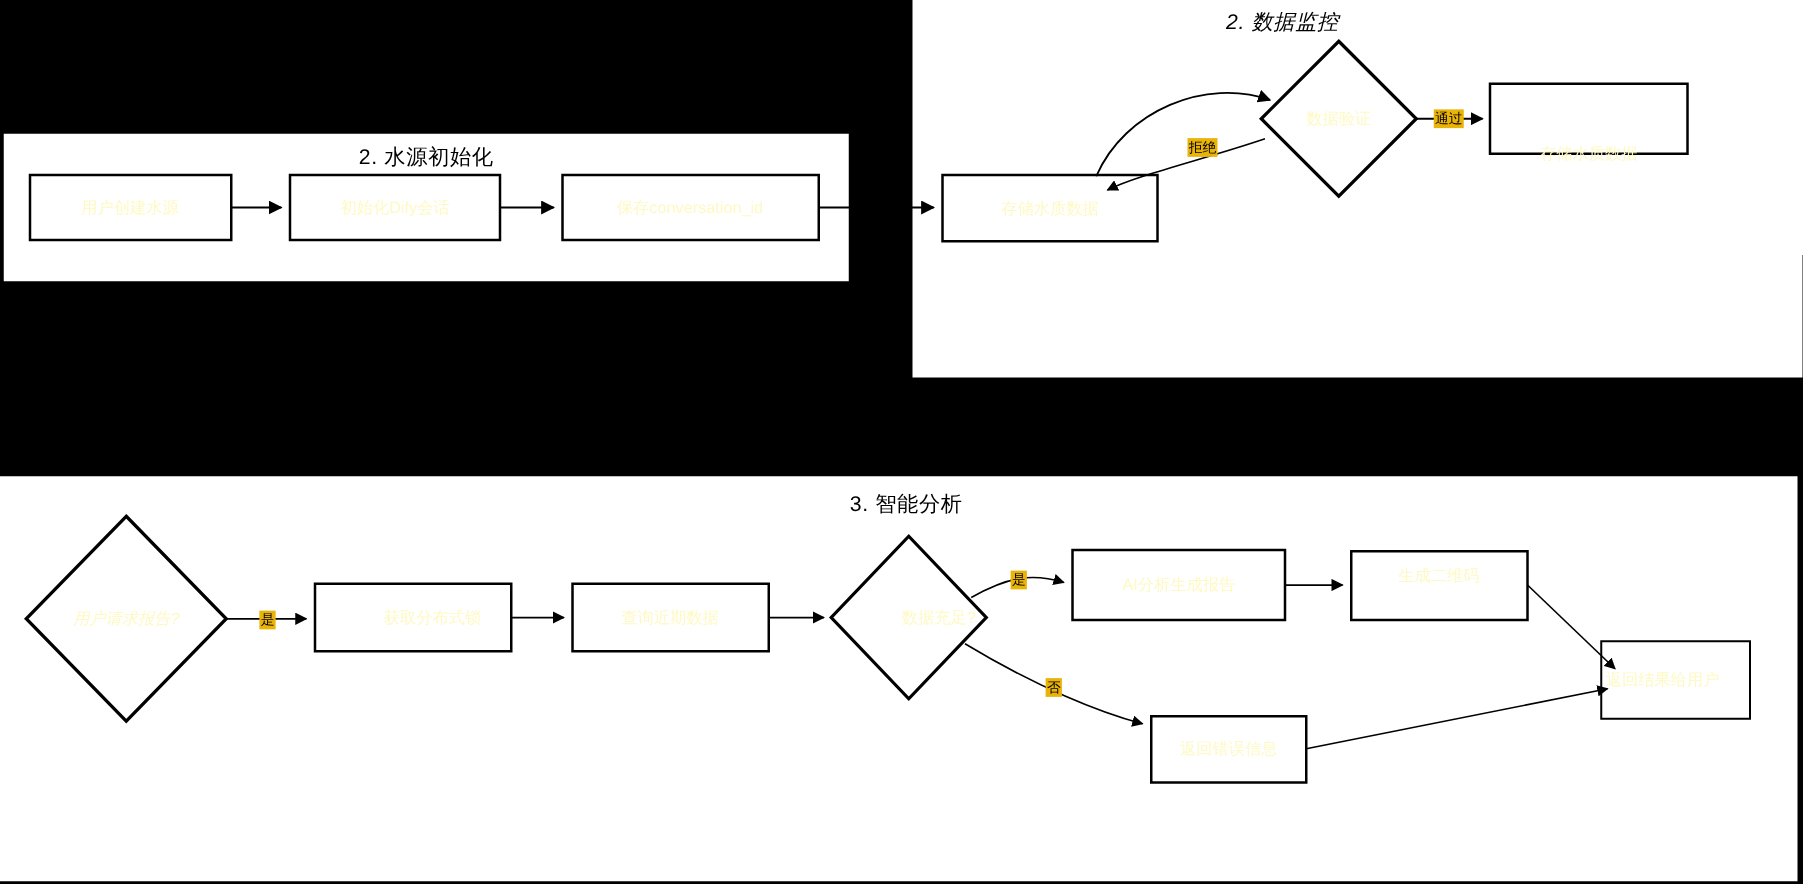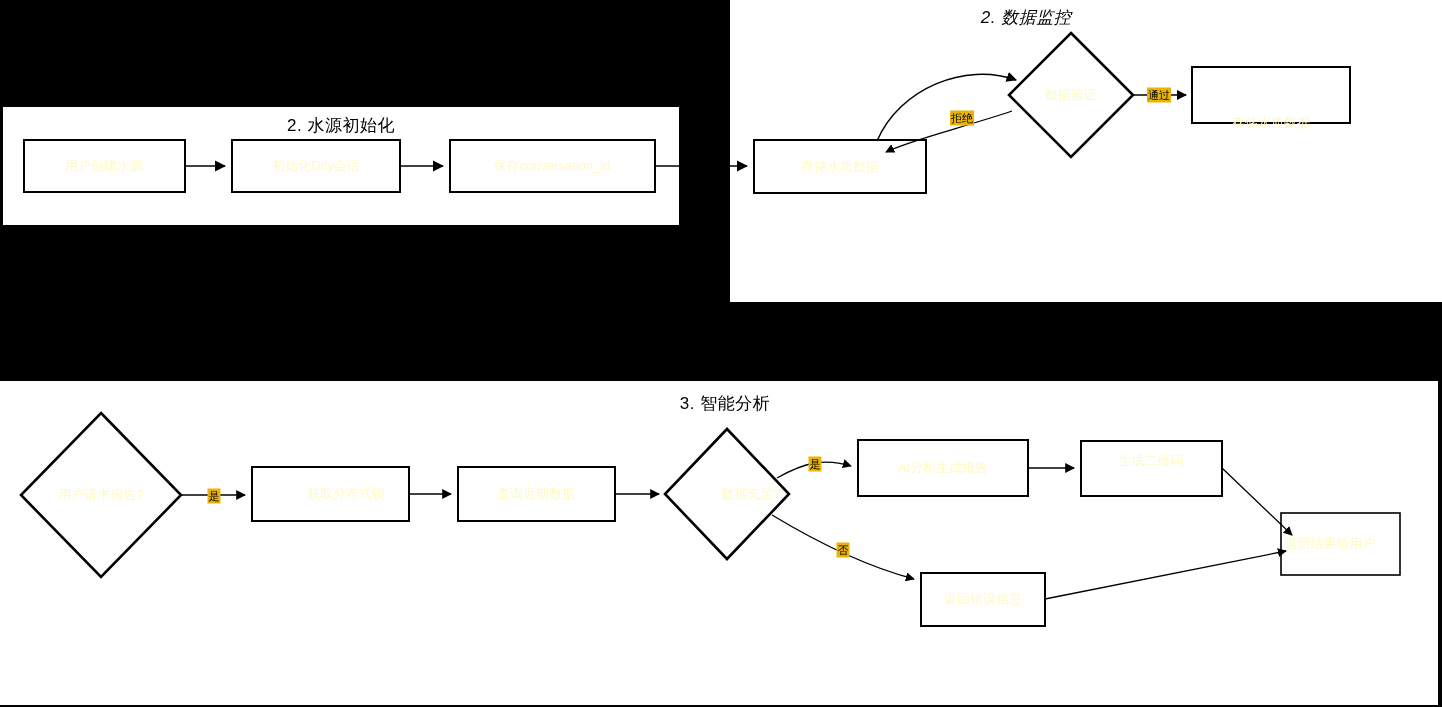--- a/index.html
+++ b/index.html
@@ -76,21 +76,21 @@
 <div class="node-label" style="left:104px;top:166px;">用户创建水源</div>
 <div class="node-label" style="left:316px;top:166px;">初始化Dify会话</div>
 <div class="node-label" style="left:552px;top:166px;">保存conversation_id</div>
 
 <div class="node-label" style="left:840px;top:167px;">存储水质数据</div>
 <div class="node-label" style="left:1071px;top:95px;">数据验证</div>
 <div class="node-label" style="left:1271px;top:95px;margin-top:28px;">存储水质数据</div>
 <div class="edge-label" style="left:1159px;top:95px;">通过</div>
 <div class="edge-label" style="left:962px;top:118px;">拒绝</div>
 
-<div class="node-label" style="left:101px;top:495px;">用户请求报告?</div>
+<div class="node-label" style="left:101px;top:495px;font-style:italic;">用户请求报告?</div>
 <div class="node-label" style="left:346px;top:494px;">获取分布式锁</div>
 <div class="node-label" style="left:536px;top:494px;">查询近期数据</div>
 <div class="node-label" style="left:727px;top:494px;margin-left:24px;">数据充足?</div>
 <div class="node-label" style="left:943px;top:468px;">AI分析生成报告</div>
 <div class="node-label" style="left:1151px;top:461px;text-align:right;">生成二维码</div>
 <div class="node-label" style="left:983px;top:599px;">返回错误信息</div>
 <div class="node-label" style="left:1286px;top:544px;margin-left:44px;">返回结果给用户</div>
 <div class="edge-label" style="left:214px;top:496px;">是</div>
 <div class="edge-label" style="left:815px;top:464px;">是</div>
 <div class="edge-label" style="left:843px;top:550px;">否</div>

